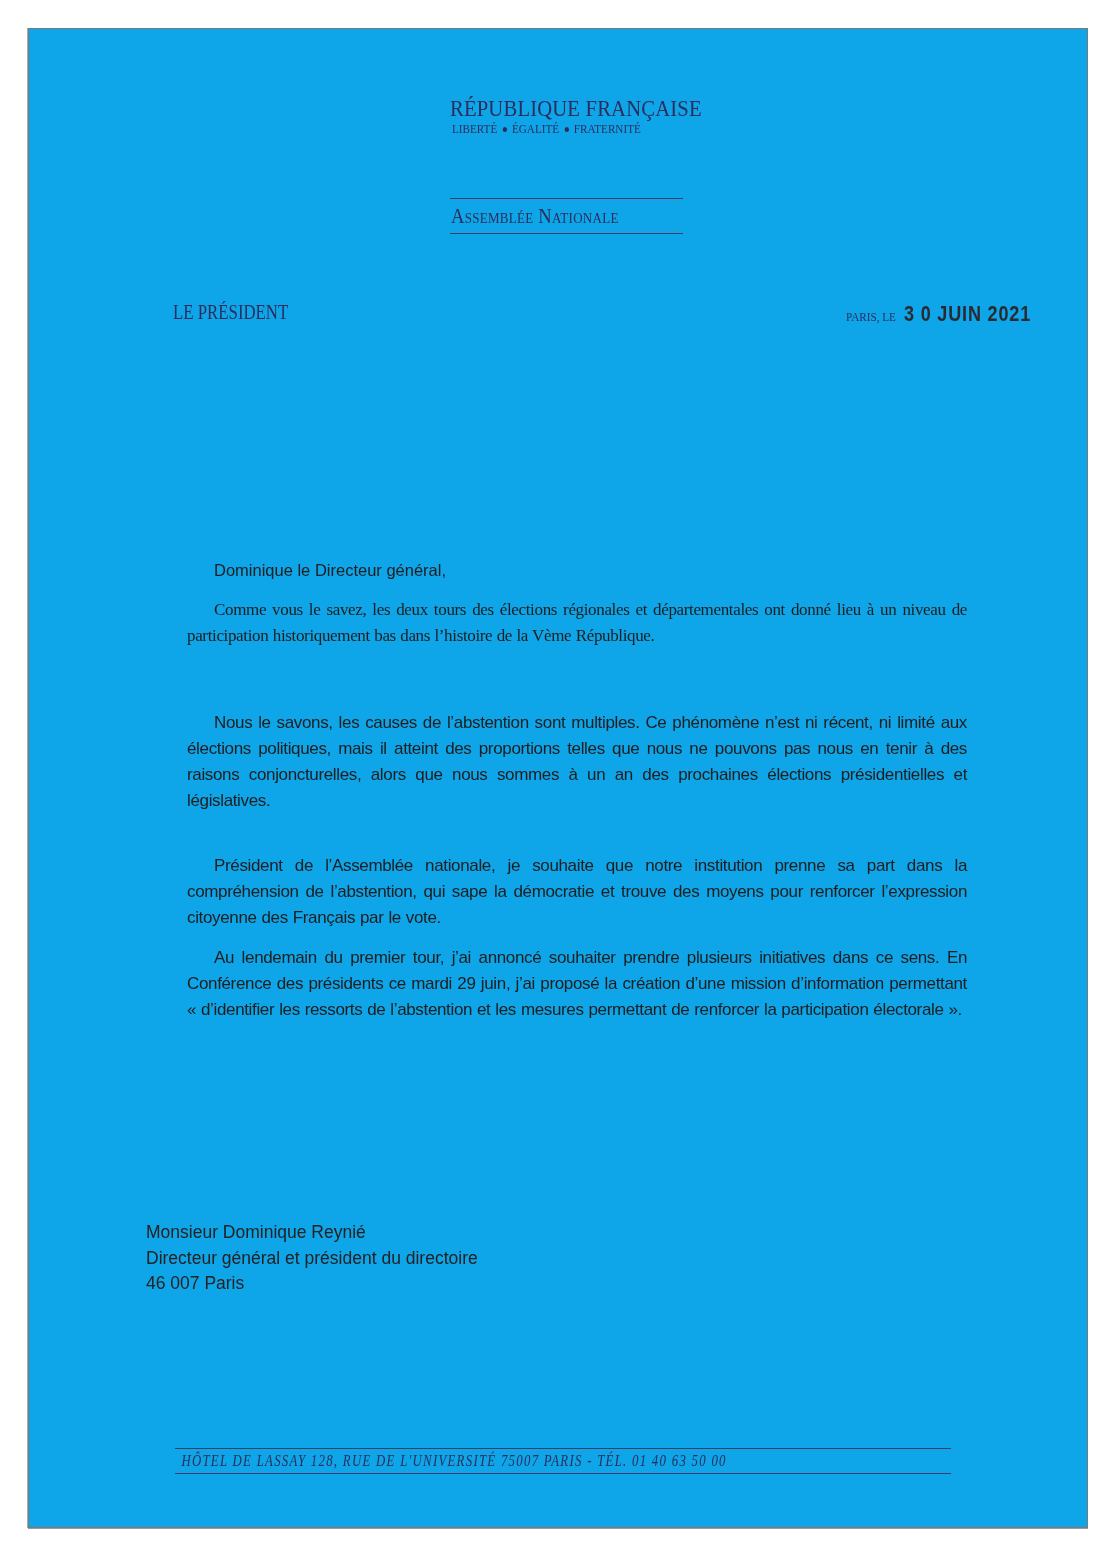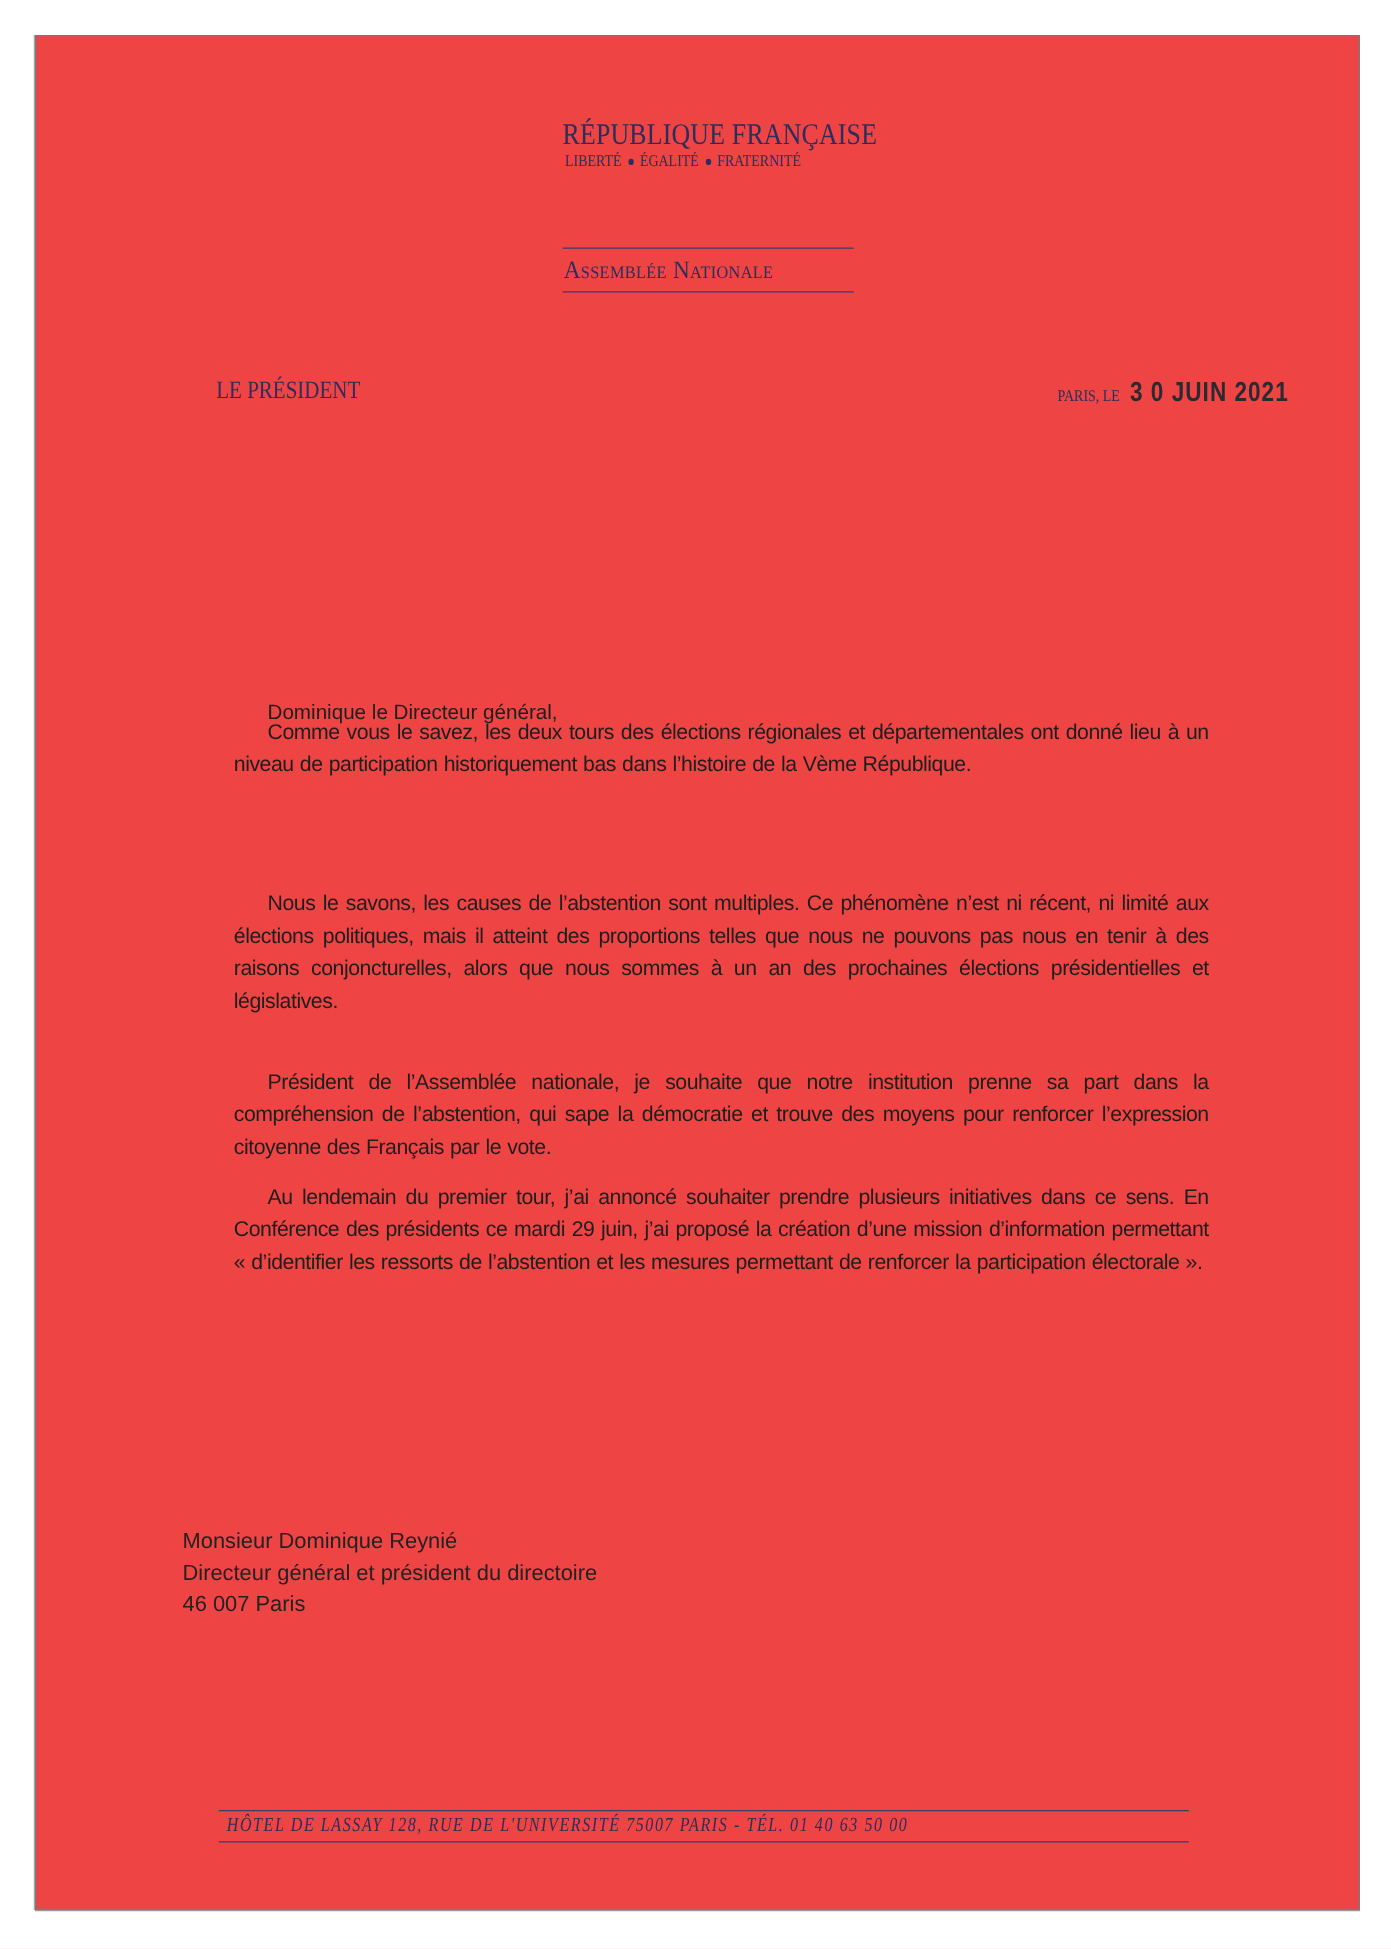--- a/index.html
+++ b/index.html
@@ -12,21 +12,21 @@
       height: 1559px;
       position: relative;
       overflow: hidden;
     }
     .page {
       position: absolute;
       left: 28px;
       top: 28px;
       width: 1058px;
       height: 1498px;
-      background: #ef4444;
+      background: #0ea5e9;
       border: 1px solid #7a7a7a;
       box-shadow: -1px 0 0 #a9a9a9, 0 1px 0 #9a9a9a;
     }
     .rf-title {
       position: absolute;
       left: 421px;
       top: 66px;
       width: 236px;
       font-size: 24px;
       letter-spacing: 0.2px;
@@ -130,21 +130,21 @@
       left: 185px;
       width: 500px;
       font-size: 16.5px;
     }
     .para {
       text-align: justify;
       text-indent: 27px;
       letter-spacing: -0.35px;
       word-spacing: 0.5px;
     }
-    .p1 { top: 544px; }
+    .p1 { top: 568px; font-family: Liberation Serif, serif; }
     .p2 { top: 681px; }
     .p3 { top: 824px; }
     .p4 { top: 916px; }
     .recipient {
       position: absolute;
       left: 117px;
       top: 1191px;
       font-family: "Liberation Sans", "DejaVu Sans", sans-serif;
       color: #222;
       font-size: 17.5px;

